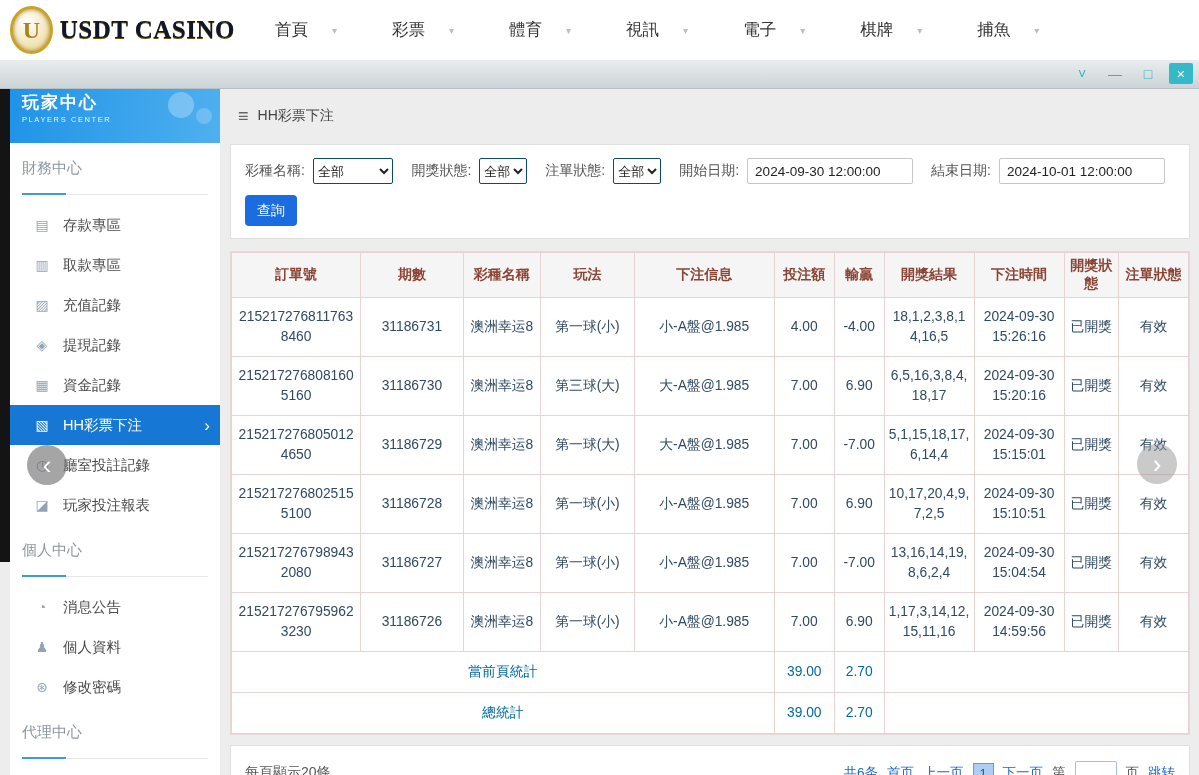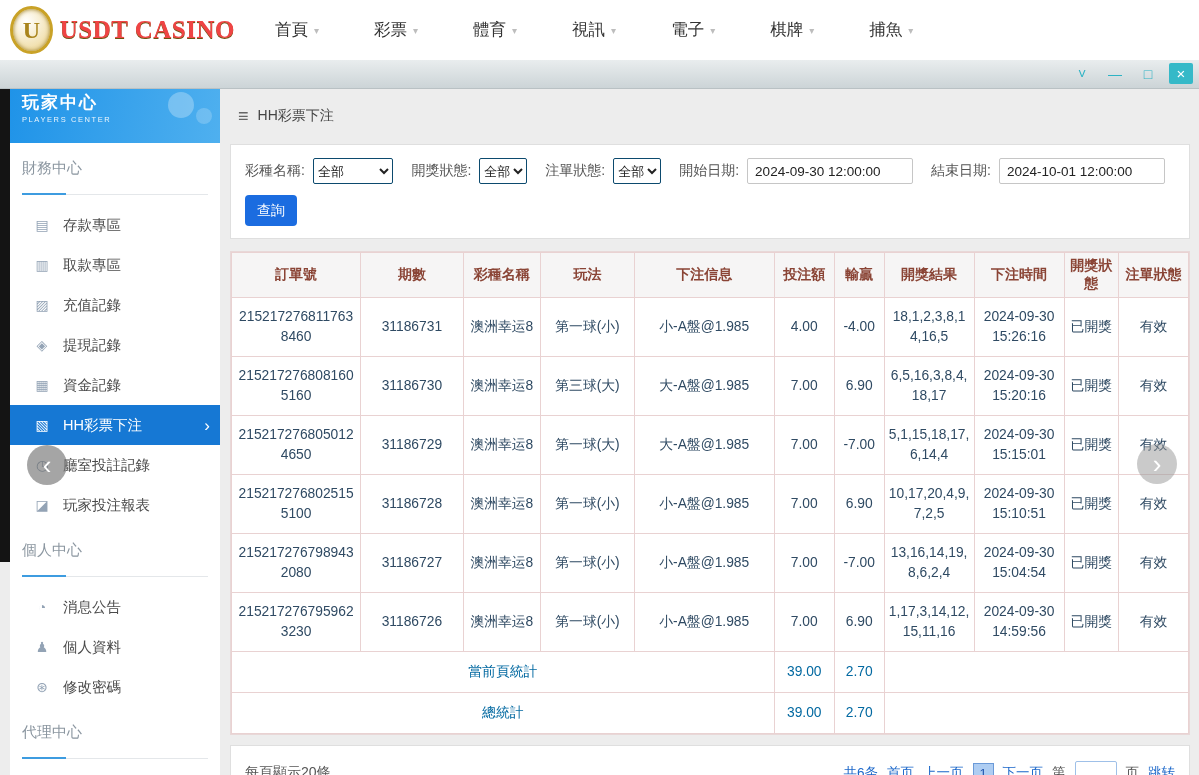--- a/index.html
+++ b/index.html
@@ -8,24 +8,24 @@
 
   
   .topbar{position:absolute;top:0;left:0;width:100%;height:60px;background:#fff;
           display:flex;align-items:center;z-index:3;}
   .logo{display:flex;align-items:center;gap:7px;padding-left:10px;width:225px;cursor:pointer;}
   .logo-badge{width:42px;height:42px;border-radius:50%;border:3px solid #c9a227;
               color:#a9841c;display:flex;align-items:center;justify-content:center;
               font-family:"Liberation Serif",serif;font-weight:bold;font-size:24px;
               background:radial-gradient(circle at 35% 30%,#fff 0%,#f1e0ae 70%);
               box-shadow:inset 0 0 4px #9a7a1f;}
-  .brand{font-family:"Liberation Serif",serif;font-weight:800;font-size:25px;color:#ef4444;
+  .brand{font-family:"Liberation Serif",serif;font-weight:800;font-size:25px;color:#0f172a;
          text-shadow:0 1px 0 #6b5410;letter-spacing:.5px;white-space:nowrap;}
   .topnav{display:flex;gap:55px;margin-left:40px;}
-  .nav-item{display:flex;align-items:center;gap:6px;font-size:16.5px;color:#333;cursor:pointer;white-space:nowrap;justify-content:space-between;}
+  .nav-item{display:flex;align-items:center;gap:24px;font-size:16.5px;color:#333;cursor:pointer;white-space:nowrap;justify-content:space-between;}
   .nav-item .chev{color:#bdbdbd;font-size:10px;}
 
   
   .titlebar{position:absolute;top:60px;left:0;width:100%;height:28px;
             background:linear-gradient(#e9edee,#ccd4d7);border-bottom:1px solid #b9c1c4;z-index:3;}
   .win-controls{position:absolute;right:6px;top:3px;display:flex;gap:9px;align-items:center;}
   .wc{width:24px;height:21px;display:flex;align-items:center;justify-content:center;
       color:#2eb3c4;font-size:14px;cursor:pointer;}
   .wc.close{background:#35b9c8;color:#fff;border-radius:2px;font-size:15px;}
 

